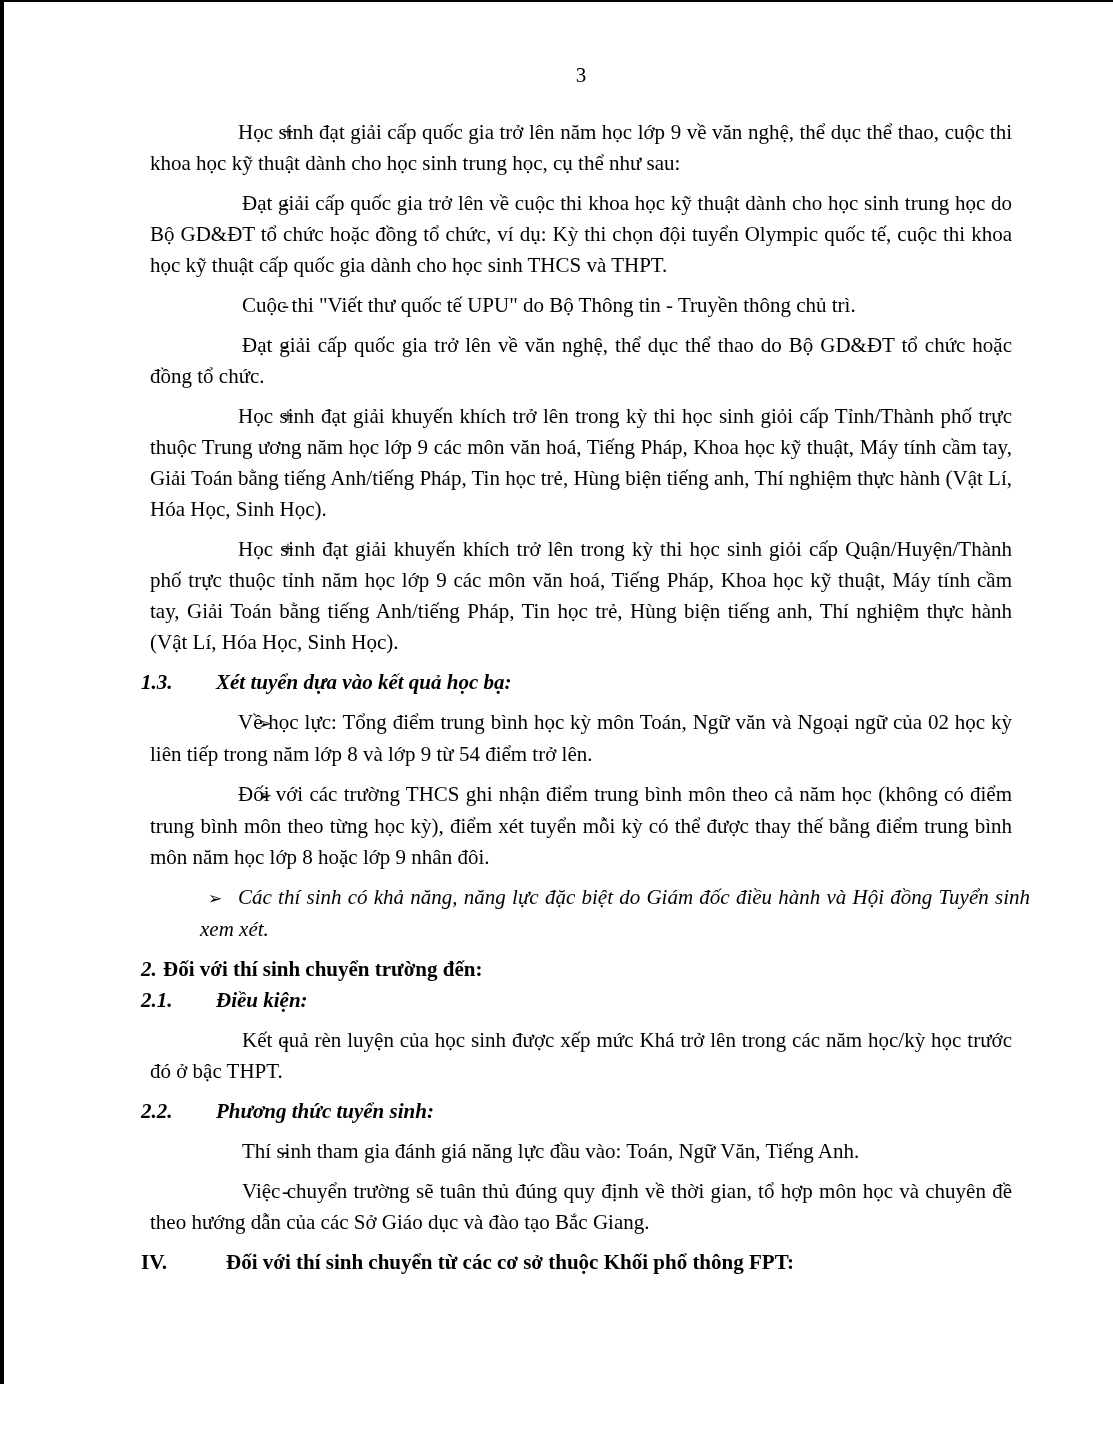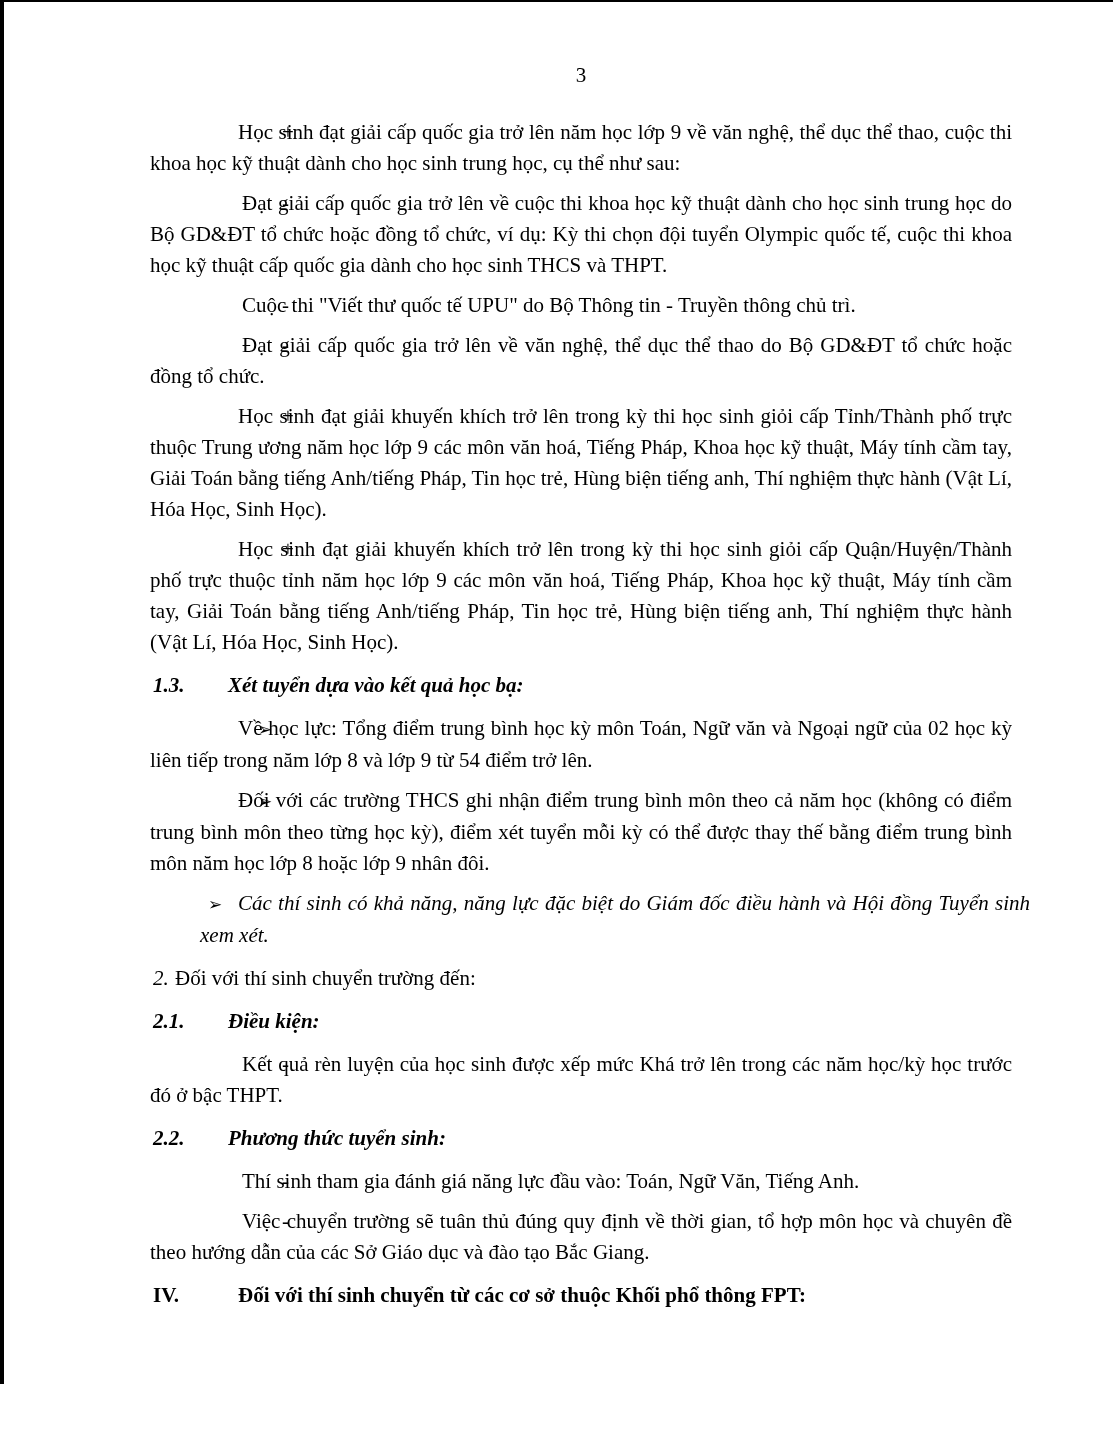--- a/index.html
+++ b/index.html
@@ -22,24 +22,24 @@
   .para-plus .mk{width:22px;}
   .para-dash{text-indent:66px;}
   .para-dash .mk{width:26px;}
   .para-arrow{text-indent:54px;}
   .para-arrow .mk{
     width:34px;
     font-family:"DejaVu Sans",sans-serif;
     font-size:17px;
   }
   .para-arrow.cont-indent{padding-left:50px;text-indent:4px;width:830px;font-style:italic;}
-  p.hd{margin:12px;font-size:21px;line-height:31px;text-align:left;}
+  p.hd{margin:0;font-size:21px;line-height:31px;text-align:left;}
   .h-sub{margin-left:68px;font-weight:bold;font-style:italic;}
   .h-sub .mk{width:75px;font-style:italic;}
-  .h-two{margin-left:70px;font-weight:normal;}
+  .h-two{margin-left:70px;font-weight:bold;}
   .h-two .mk{width:22px;font-style:italic;}
   .h-four{margin-left:64px;font-weight:bold;}
   .h-four .mk{width:85px;}
 </style>
 </head>
 <body>
 
 <div class="page">
   <div class="scan-line-top"></div>
   <div class="scan-bar-left"></div>

